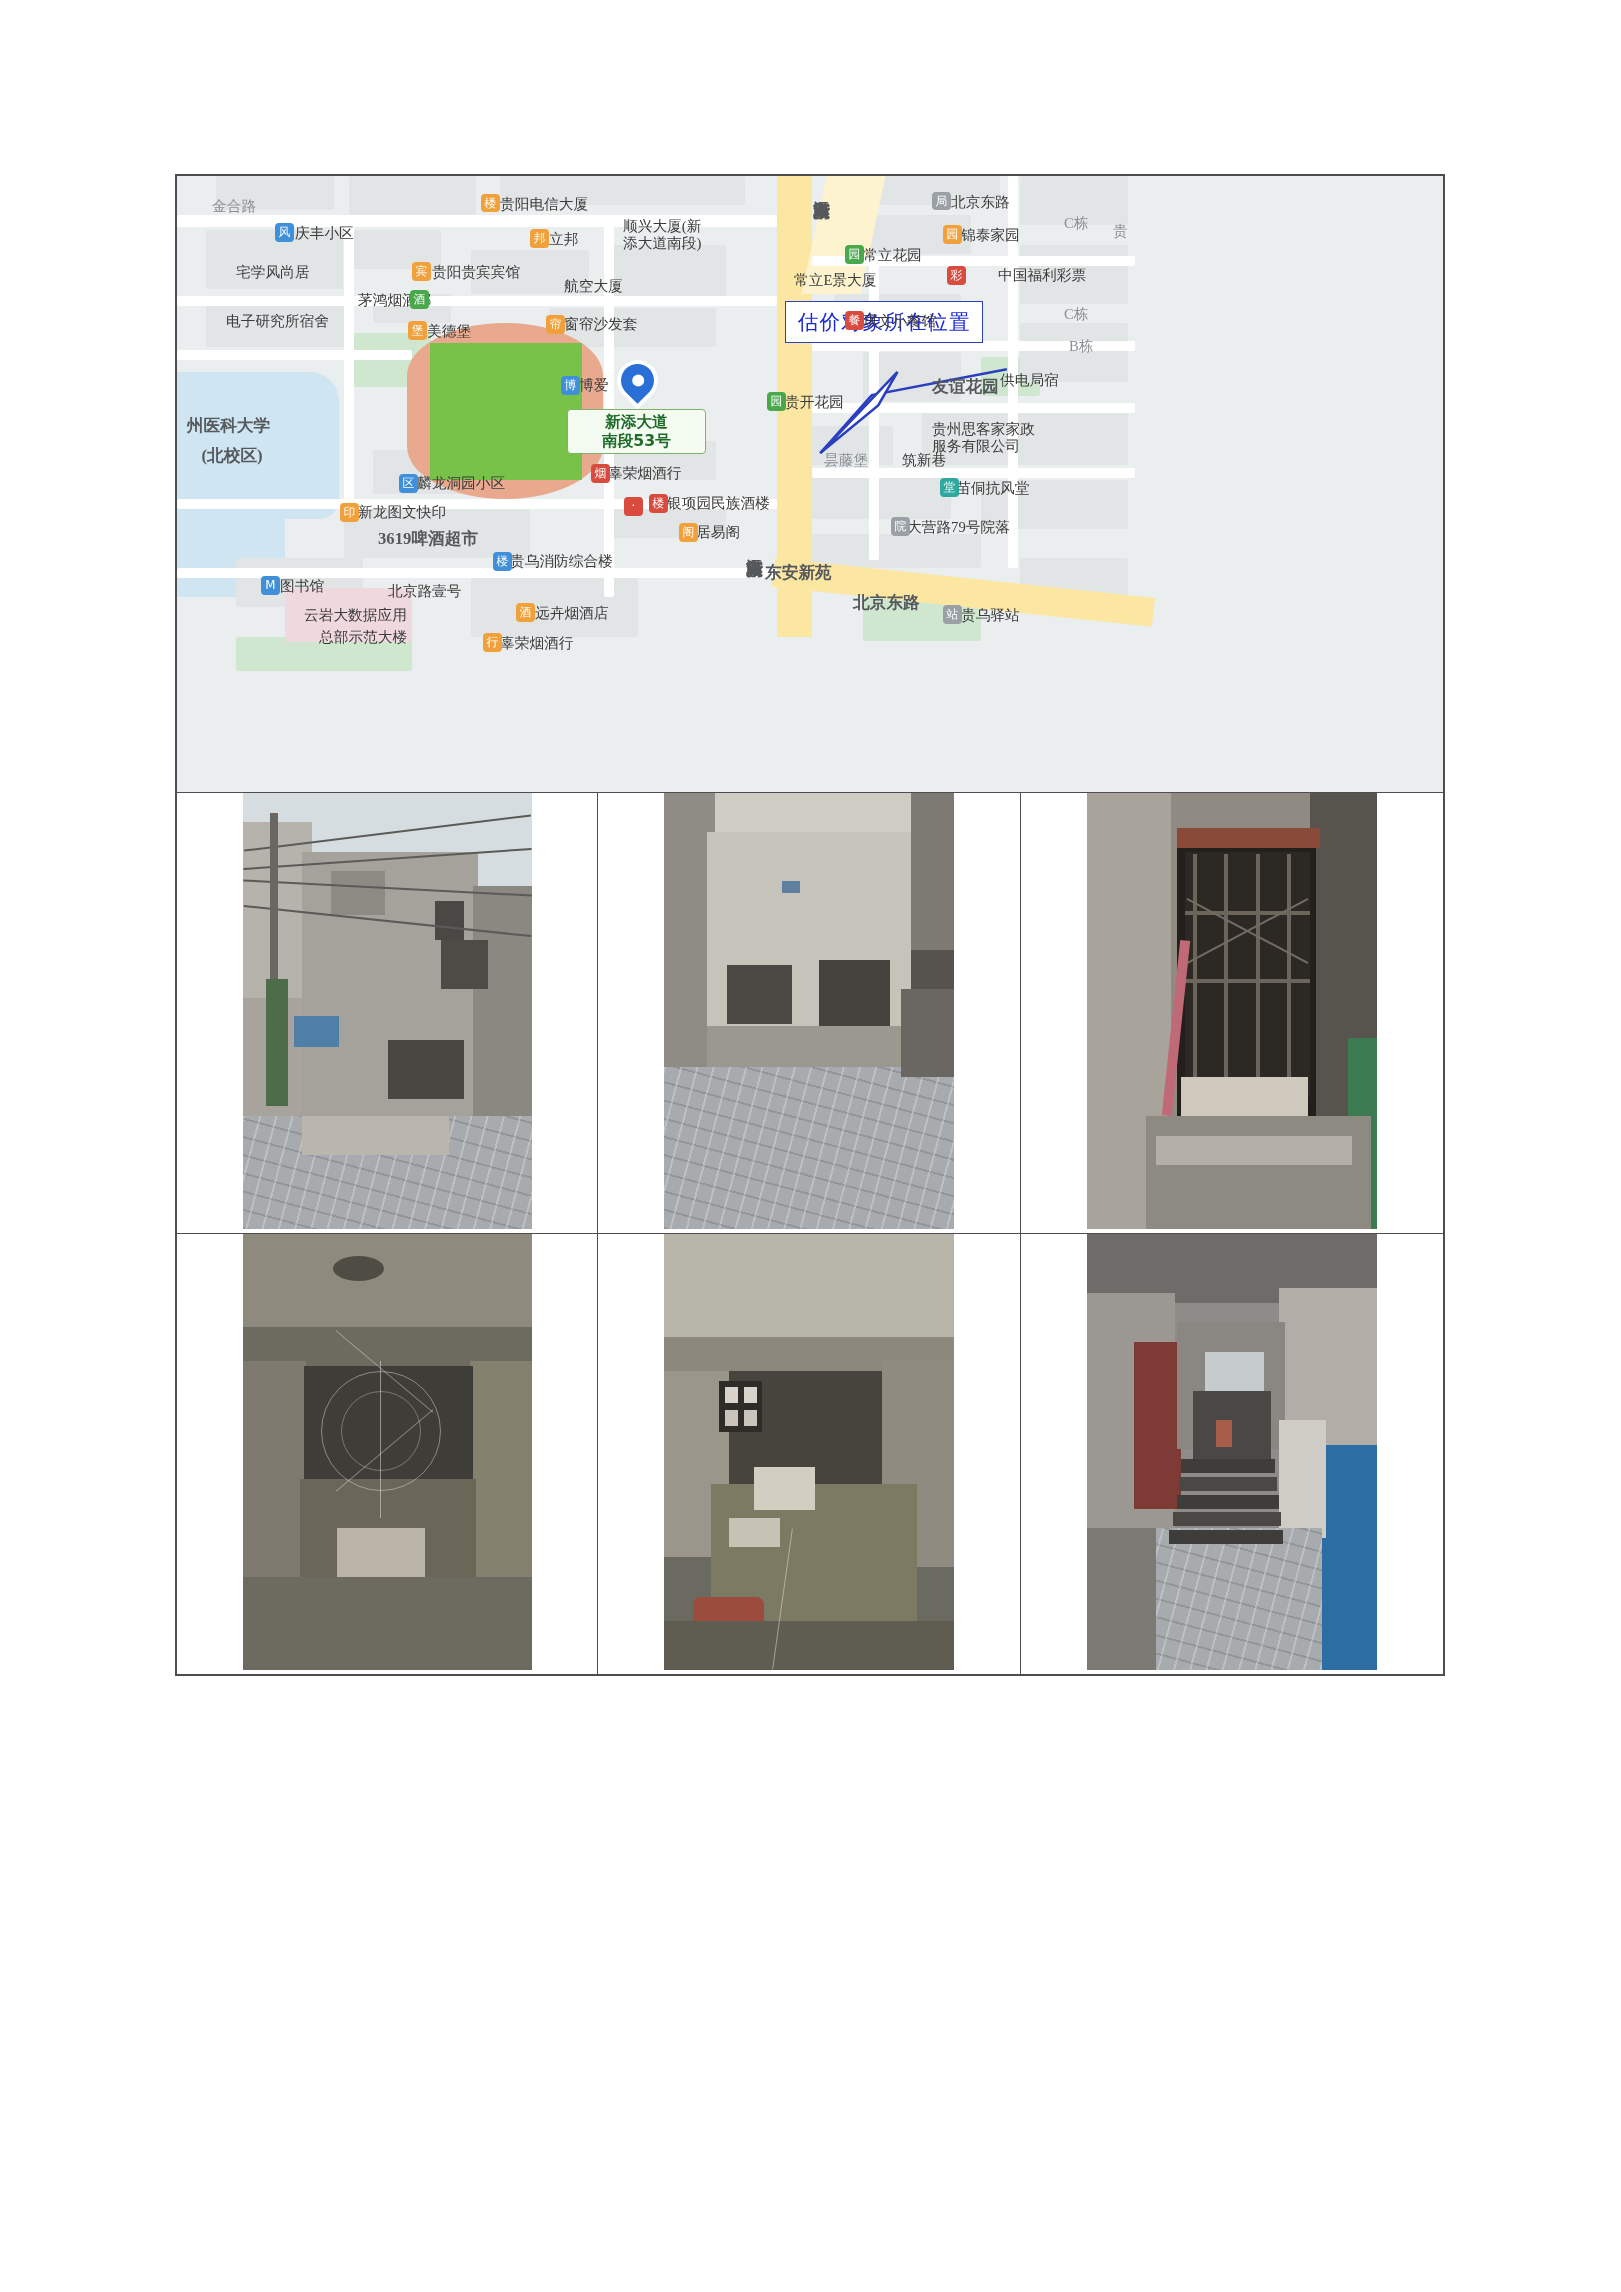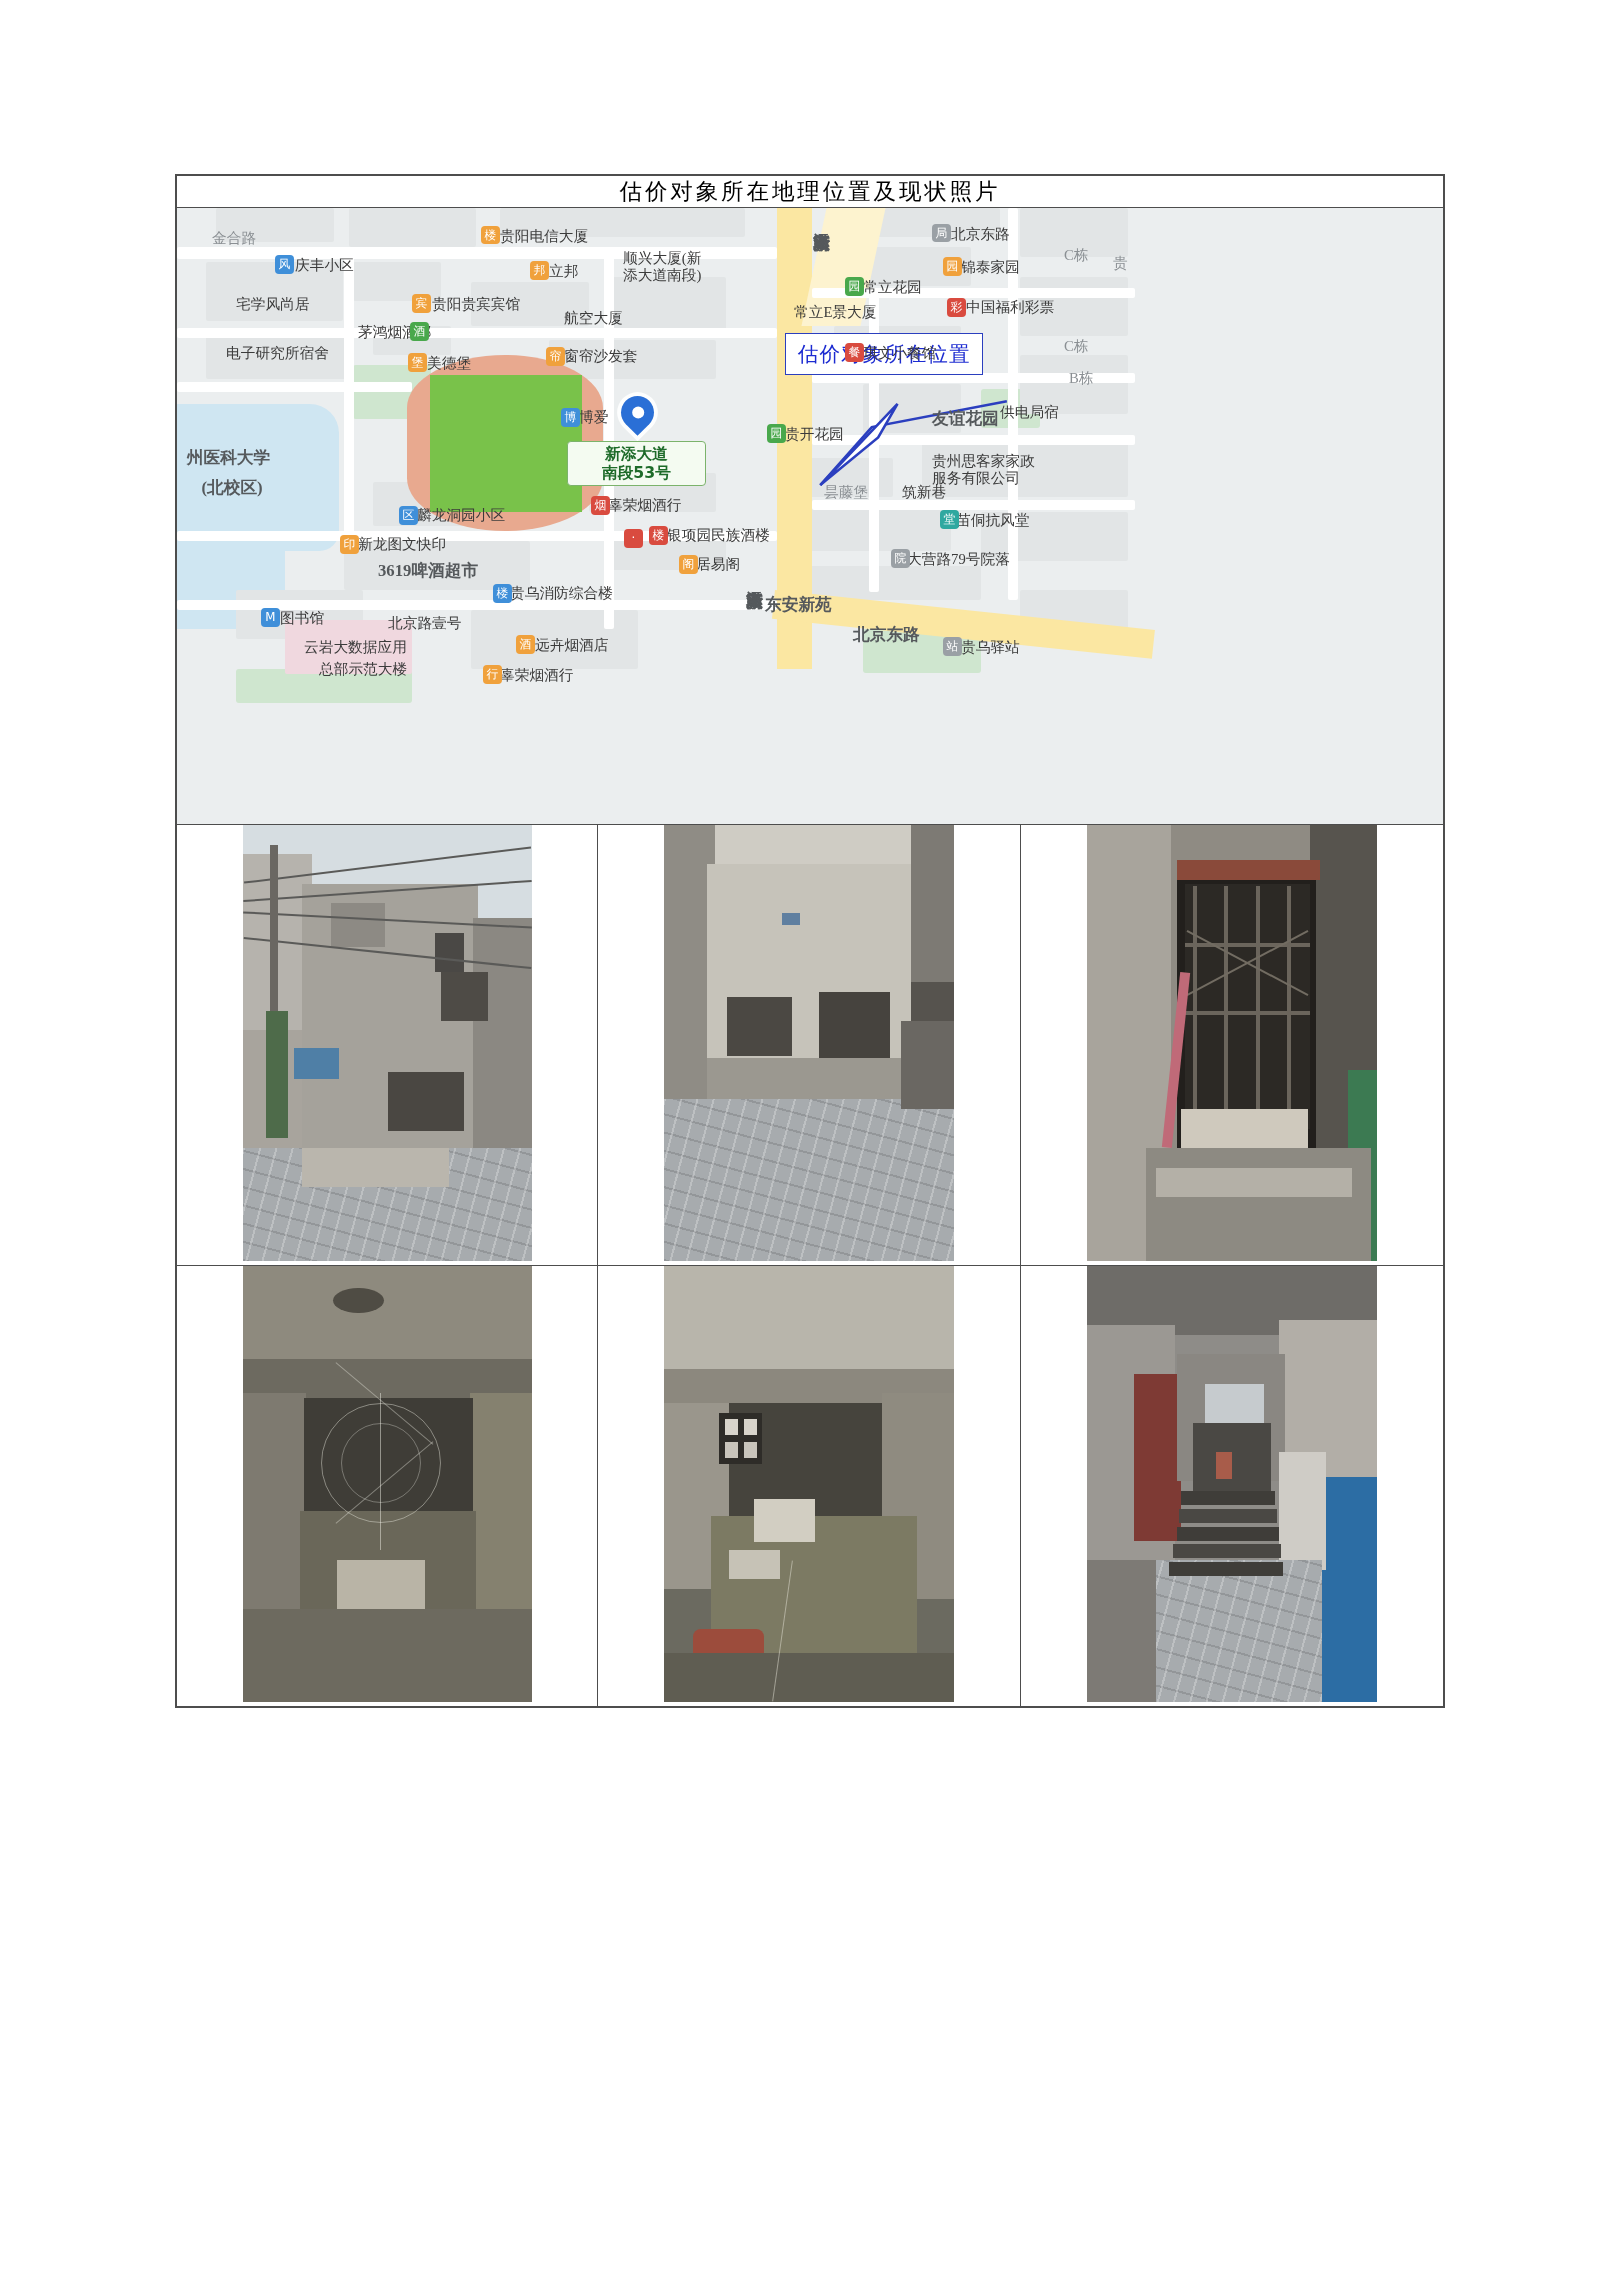--- a/index.html
+++ b/index.html
@@ -212,23 +212,20 @@
       repeating-linear-gradient(60deg, rgba(0,0,0,.06) 0 2.9px, rgba(255,255,255,.05) 2.9px 6.9px),
       #8d8a82;
   }
 </style>
 </head>
 <body>
 
 <div class="page">
   <table class="doc-table">
     <tbody>
-        <tr>
-      <td colspan="3" class="title-cell">估价对象所在地理位置及现状照片</td>
-    </tr>
     <tr>
       <td colspan="3">
         <div class="map-wrap">
           <div class="map">
 
             <div class="water" style="left:-9.8px;top:196px;width:172px;height:147px;border-radius:0 29px 19.6px 0;"></div>
             <div class="water" style="left:-9.8px;top:328px;width:118px;height:93px;"></div>
 
             <div class="green" style="left:176px;top:157px;width:78px;height:54px;"></div>
             <div class="green" style="left:804px;top:181px;width:59px;height:39px;"></div>
@@ -303,21 +300,21 @@
                 <div class="lbl " style="left: 372px; top: 55px; white-space: pre-line;">立邦</div>
                 <div class="lbl " style="left: 446px; top: 42px; white-space: pre-line;">顺兴大厦(新
 添大道南段)</div>
                 <div class="lbl " style="left: 784px; top: 51px; white-space: pre-line;">锦泰家园</div>
                 <div class="lbl grey" style="left: 887px; top: 39px; white-space: pre-line;">C栋</div>
                 <div class="lbl " style="left: 255px; top: 88px; white-space: pre-line;">贵阳贵宾宾馆</div>
                 <div class="lbl " style="left: 686px; top: 71px; white-space: pre-line;">常立花园</div>
                 <div class="lbl " style="left: 181px; top: 116px; white-space: pre-line;">茅鸿烟酒部</div>
                 <div class="lbl " style="left: 387px; top: 102px; white-space: pre-line;">航空大厦</div>
                 <div class="lbl " style="left: 617px; top: 96px; white-space: pre-line;">常立E景大厦</div>
-                <div class="lbl " style="left: 789px; top: 91px; white-space: pre-line;">中国福利彩票</div>
+                <div class="lbl " style="left: 789px; top: 91px; white-space: pre-line; padding-left: 32px;">中国福利彩票</div>
                 <div class="lbl " style="left: 49px; top: 137px; white-space: pre-line;">电子研究所宿舍</div>
                 <div class="lbl " style="left: 250px; top: 147px; white-space: pre-line;">美德堡</div>
                 <div class="lbl " style="left: 387px; top: 140px; white-space: pre-line;">窗帘沙发套</div>
                 <div class="lbl " style="left: 686px; top: 137px; white-space: pre-line;">琪文小餐馆</div>
                 <div class="lbl grey" style="left: 887px; top: 130px; white-space: pre-line;">C栋</div>
                 <div class="lbl grey" style="left: 892px; top: 162px; white-space: pre-line;">B栋</div>
                 <div class="lbl " style="left: 823px; top: 196px; white-space: pre-line;">供电局宿</div>
                 <div class="lbl " style="left: 402px; top: 201px; white-space: pre-line;">博爱</div>
                 <div class="lbl " style="left: 608px; top: 218px; white-space: pre-line;">贵开花园</div>
                 <div class="lbl big" style="left: 755px; top: 201px; white-space: pre-line;">友谊花园</div>

